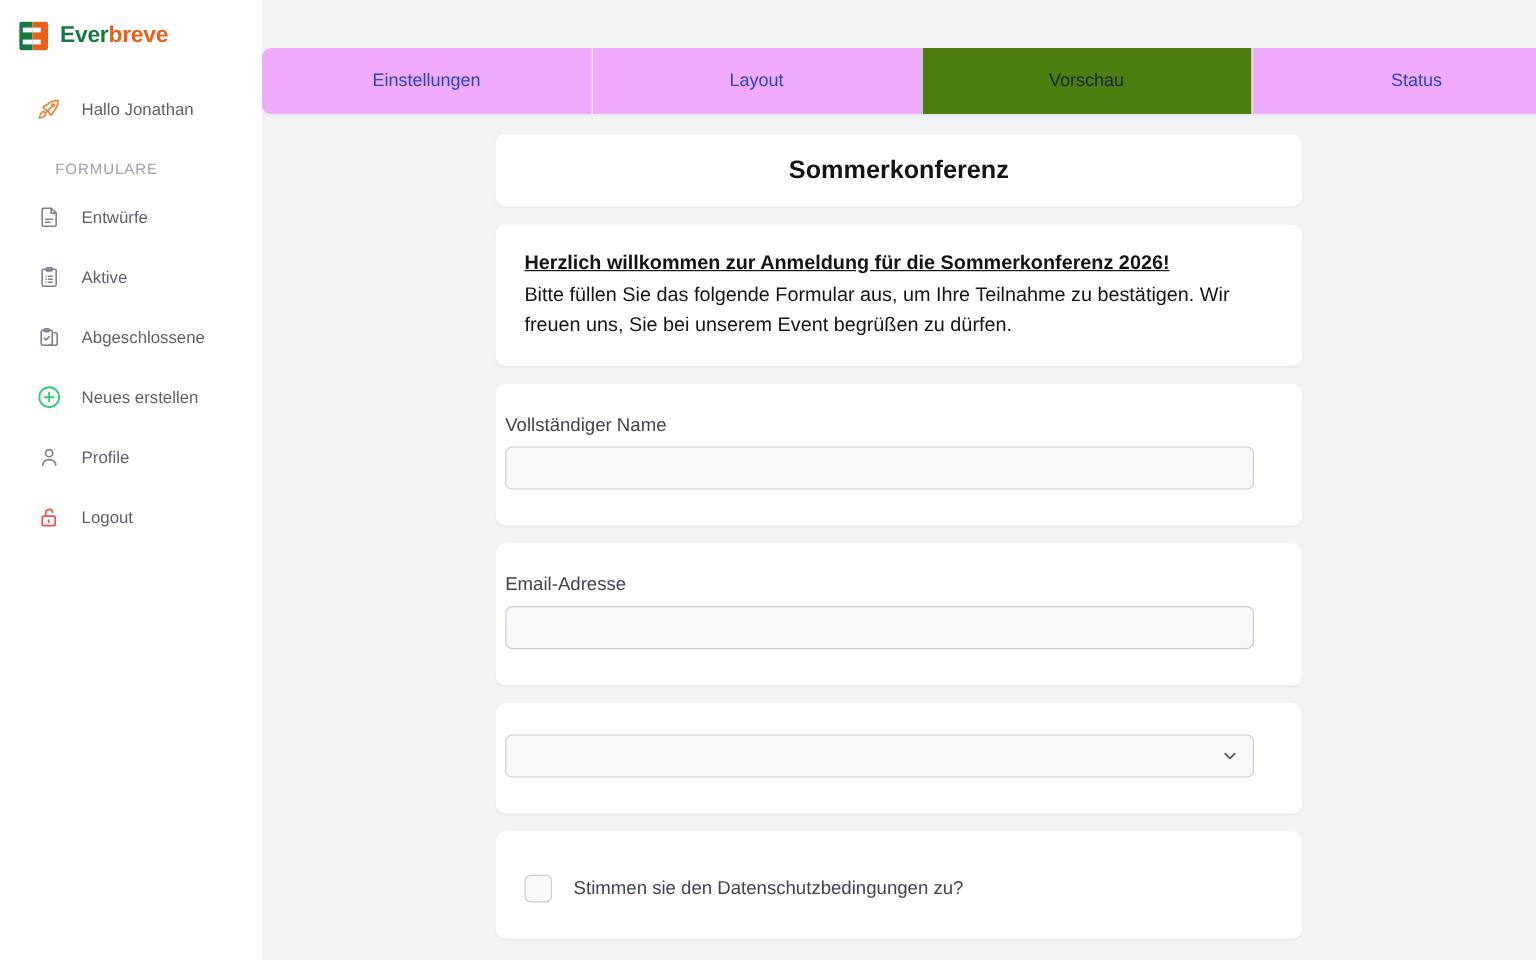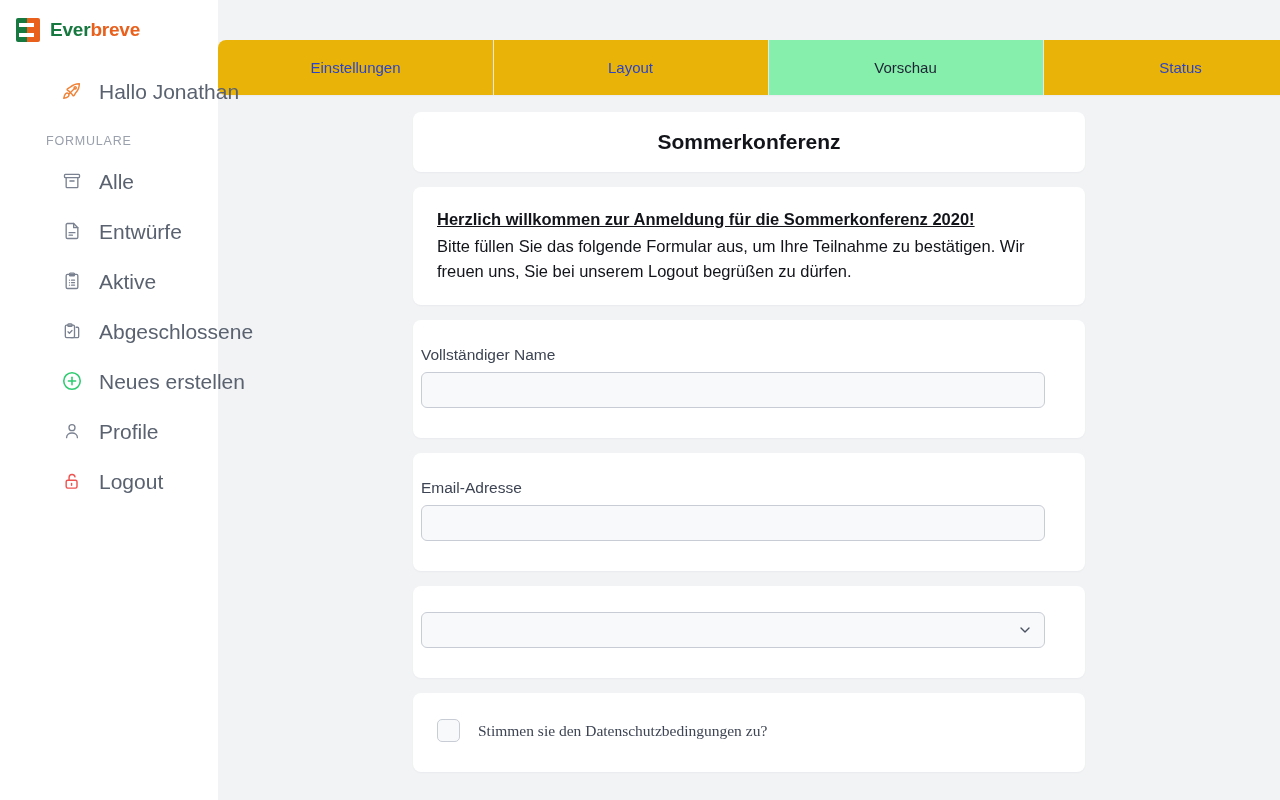--- a/index.html
+++ b/index.html
@@ -50,22 +50,22 @@
   }
   .brand-mark .mk-right::before { top: 5px; }
   .brand-mark .mk-right::after { top: 15px; }
   .brand-text { font-size: 19px; font-weight: bold; letter-spacing: -0.2px; }
   .brand-text .b1 { color: #17793f; }
   .brand-text .b2 { color: #e8601c; }
 
   .nav-item {
     display: flex; align-items: center; gap: 16px;
     height: 50px; padding-left: 30px;
-    color: #5a6270; font-size: 21px;
-    cursor: pointer; user-select: none; margin-left: 31px;
+    color: #5a6270; font-size: 14px;
+    cursor: pointer; user-select: none;
   }
   .nav-item .ico {
     width: 22px; height: 22px; flex: 0 0 22px;
     display: flex; align-items: center; justify-content: center;
   }
   .nav-item .ico svg { display: block; }
   .nav-label { line-height: 1; white-space: nowrap; }
   .nav-item.greeting { margin-top: 14px; }
   .nav-section {
     font-size: 12.5px; letter-spacing: 0.8px;
@@ -85,28 +85,28 @@
     border-radius: 8px 8px 8px 8px;
     display: flex;
     box-shadow: 0 1px 2px rgba(16,24,40,0.04);
     overflow: hidden;
   }
   .tab {
     flex: 1 1 0; height: 55px;
     display: flex; align-items: center; justify-content: center;
     font-size: 15px; color: #2b44c7;
     cursor: pointer; position: relative;
-    background: #eab308;
+    background: #f0abfc;
   }
   .tab + .tab::before {
     content: ""; position: absolute; left: 0; top: 0;
     width: 1px; height: 55px; background: #e4e7ec;
   }
   .tab.active {
-    background: #86efac; color: #1d2433; cursor: default;
+    background: #4d7c0f; color: #1d2433; cursor: default;
   }
   .tab.active::before { background: #e4e7ec; }
 
   .canvas {
     position: absolute; left: 0; top: 95px;
     width: 1062px; height: 705px;
     overflow: hidden;
   }
   .card {
     background: #ffffff;
@@ -147,21 +147,21 @@
     padding: 0 12px;
     outline: none;
     display: block;
   }
   .select-wrap { position: relative; width: 624px; }
   .select-wrap .chev {
     position: absolute; right: 12px; top: 50%;
     transform: translateY(-50%); pointer-events: none;
     display: flex;
   }
-  .card.check-card { padding: 26px 24px 30px 24px; font-family: Liberation Serif, serif; }
+  .card.check-card { padding: 36px 24px 30px 24px; }
   .check-row { display: flex; align-items: center; gap: 18px; }
   .checkbox {
     width: 23px; height: 23px; flex: 0 0 23px;
     background: #f8f9fa;
     border: 1px solid #c8ccd4;
     border-radius: 5px;
     cursor: pointer;
   }
   .check-label { font-size: 15.5px; color: #3d4453; }
 </style>
@@ -188,30 +188,20 @@
           <path d="M9 12.5L7 11c-.5-.4-.4-1.1.1-1.4l2.9-1.7C12.7 5.4 16.4 4 20 4c0 3.6-1.4 7.3-3.9 9.9l-1.7 2.9c-.3.5-1 .6-1.4.1l-1.5-2z"></path>
           <circle cx="15.5" cy="8.5" r="1.2"></circle>
         </svg>
       </span>
       <span class="nav-label">Hallo Jonathan</span>
     </div>
 
 
     <div class="nav-section">FORMULARE</div>
 
-    <div class="nav-item">
-      <span class="ico">
-        <svg width="20" height="20" viewBox="0 0 24 24" fill="none" stroke="#7a8190" stroke-width="1.6" stroke-linecap="round" stroke-linejoin="round">
-          <rect x="3" y="4" width="18" height="4" rx="1"></rect>
-          <path d="M5 8v11a1 1 0 001 1h12a1 1 0 001-1V8"></path>
-          <path d="M9.5 12h5"></path>
-        </svg>
-      </span>
-      <span class="nav-label">Alle</span>
-    </div>
 
     <div class="nav-item">
       <span class="ico">
         <svg width="20" height="20" viewBox="0 0 24 24" fill="none" stroke="#7a8190" stroke-width="1.6" stroke-linecap="round" stroke-linejoin="round">
           <path d="M14 3H6.5A1.5 1.5 0 005 4.5v15A1.5 1.5 0 006.5 21h11a1.5 1.5 0 001.5-1.5V8z"></path>
           <path d="M14 3v5h5"></path>
           <path d="M8.5 14h7"></path>
             <path d="M8.5 17h4"></path>
         </svg>
       </span>
@@ -297,22 +287,22 @@
       </div>
     </nav>
 
     <div class="canvas">
 
       <div class="card title-card">
         <div class="form-title">Sommerkonferenz</div>
       </div>
 
       <div class="card text-card">
-        <span class="intro-head">Herzlich willkommen zur Anmeldung für die Sommerkonferenz 2020!</span>
-        <span class="intro-body">Bitte füllen Sie das folgende Formular aus, um Ihre Teilnahme zu bestätigen. Wir freuen uns, Sie bei unserem Logout begrüßen zu dürfen.</span>
+        <span class="intro-head">Herzlich willkommen zur Anmeldung für die Sommerkonferenz 2026!</span>
+        <span class="intro-body">Bitte füllen Sie das folgende Formular aus, um Ihre Teilnahme zu bestätigen. Wir freuen uns, Sie bei unserem Event begrüßen zu dürfen.</span>
       </div>
 
       <div class="card field-card">
         <label class="field-label">Vollständiger Name</label>
         <input class="field-input" type="text" value="" style="">
       </div>
 
       <div class="card field-card">
         <label class="field-label">Email-Adresse</label>
         <input class="field-input" type="text" value="" style="">

